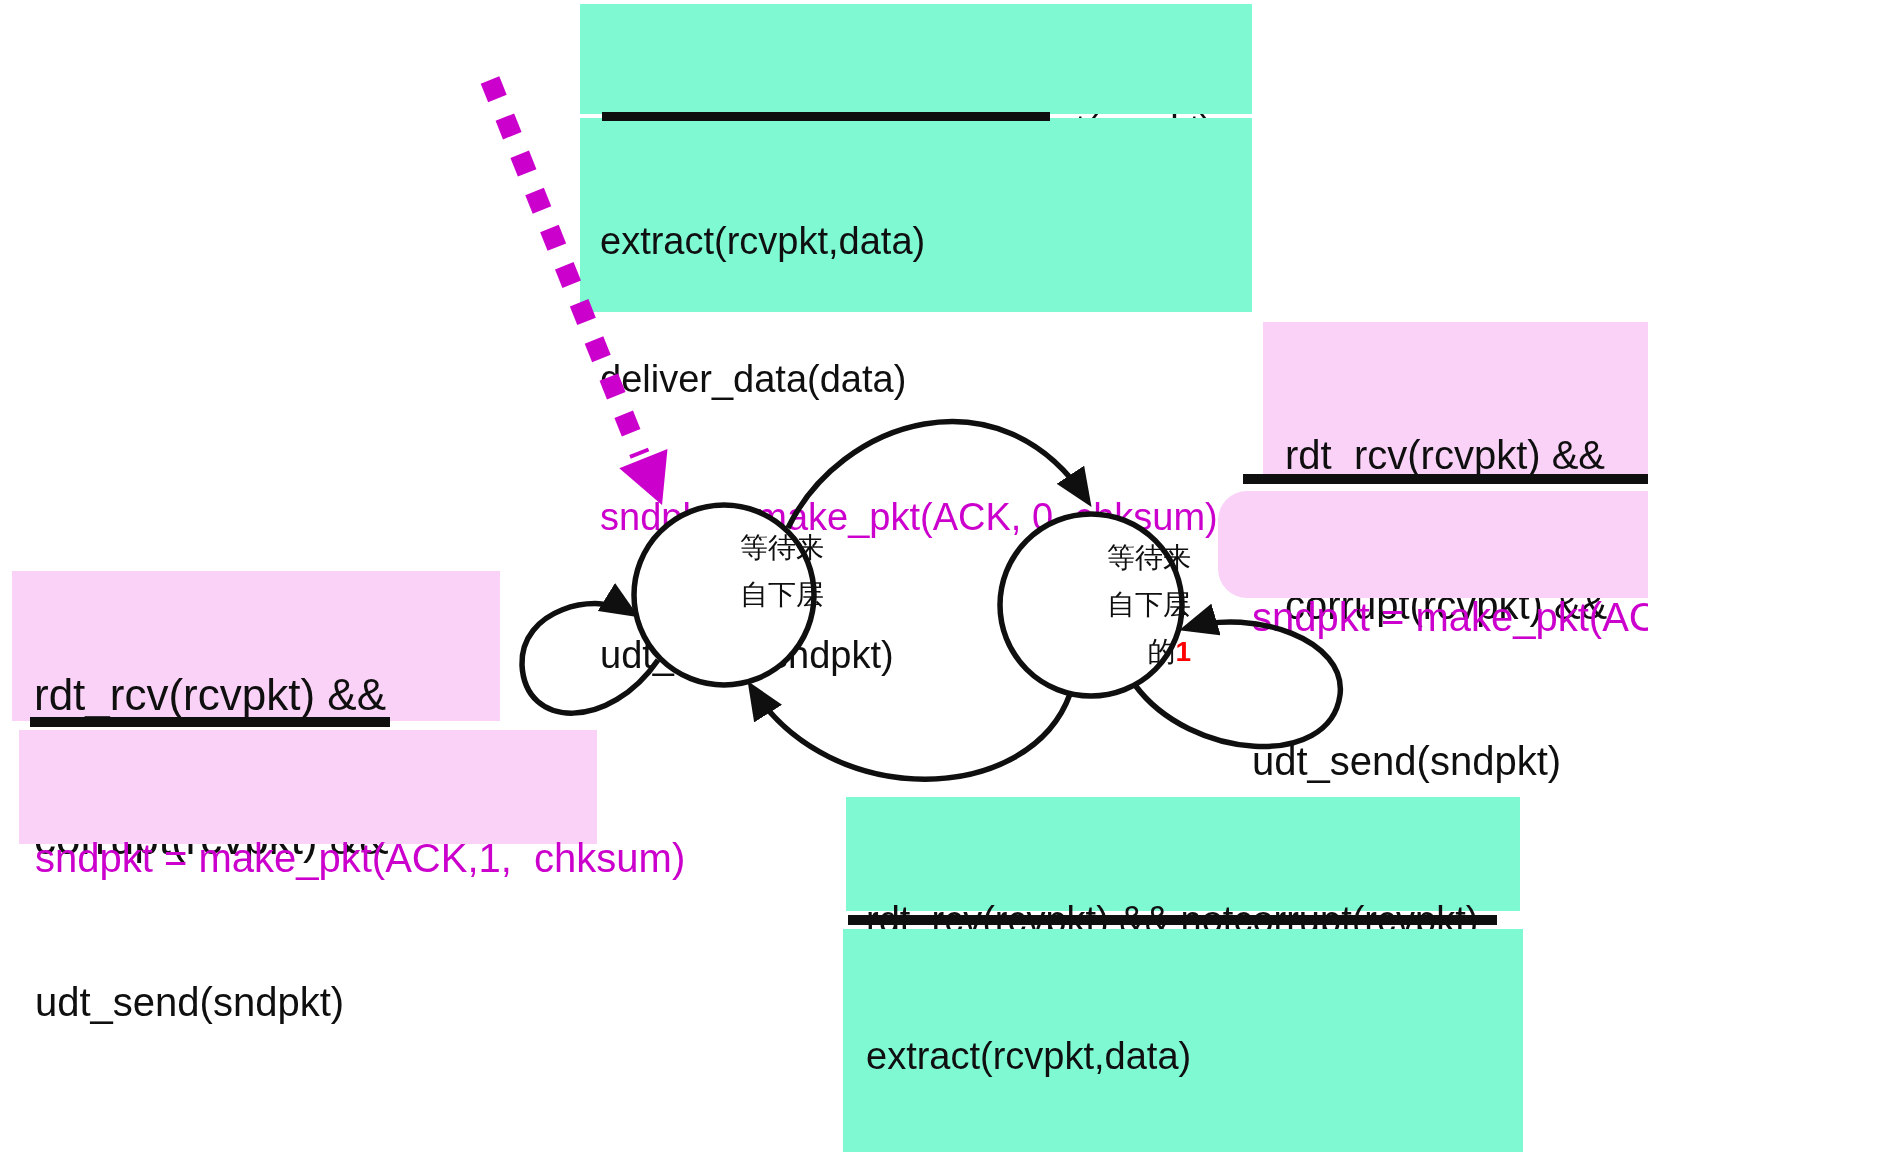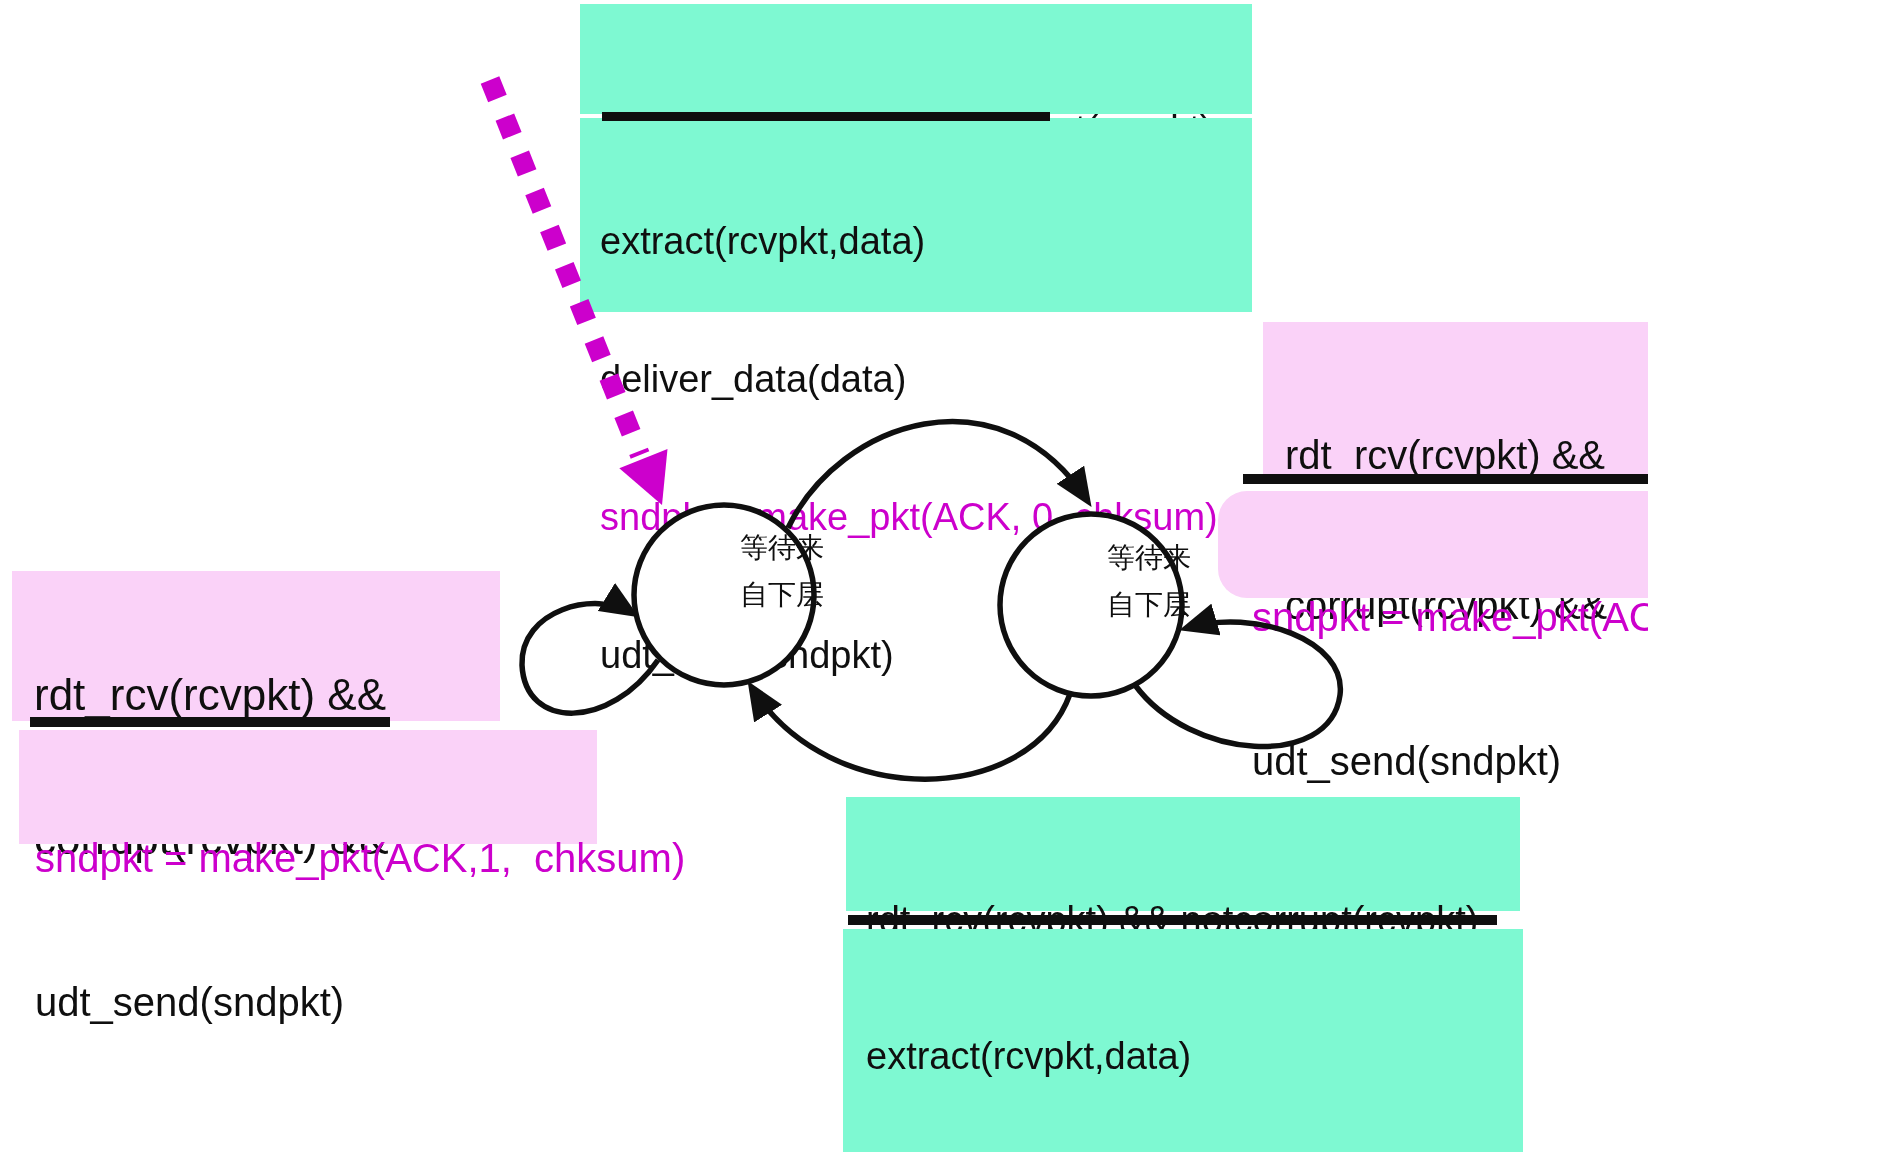--- a/index.html
+++ b/index.html
@@ -121,15 +121,16 @@
     <circle class="state-circle" cx="1091" cy="605" r="91"></circle>
   </svg>
 
   <div class="state-label" id="state0-label">
     <div>等待来</div>
     <div>自下层</div>
   </div>
   <div class="state-label" id="state1-label">
     <div>等待来</div>
     <div>自下层</div>
+    <div><span>的</span><span class="seq-red">1</span></div>
   </div>
 
 </div>
 
 </body></html>

